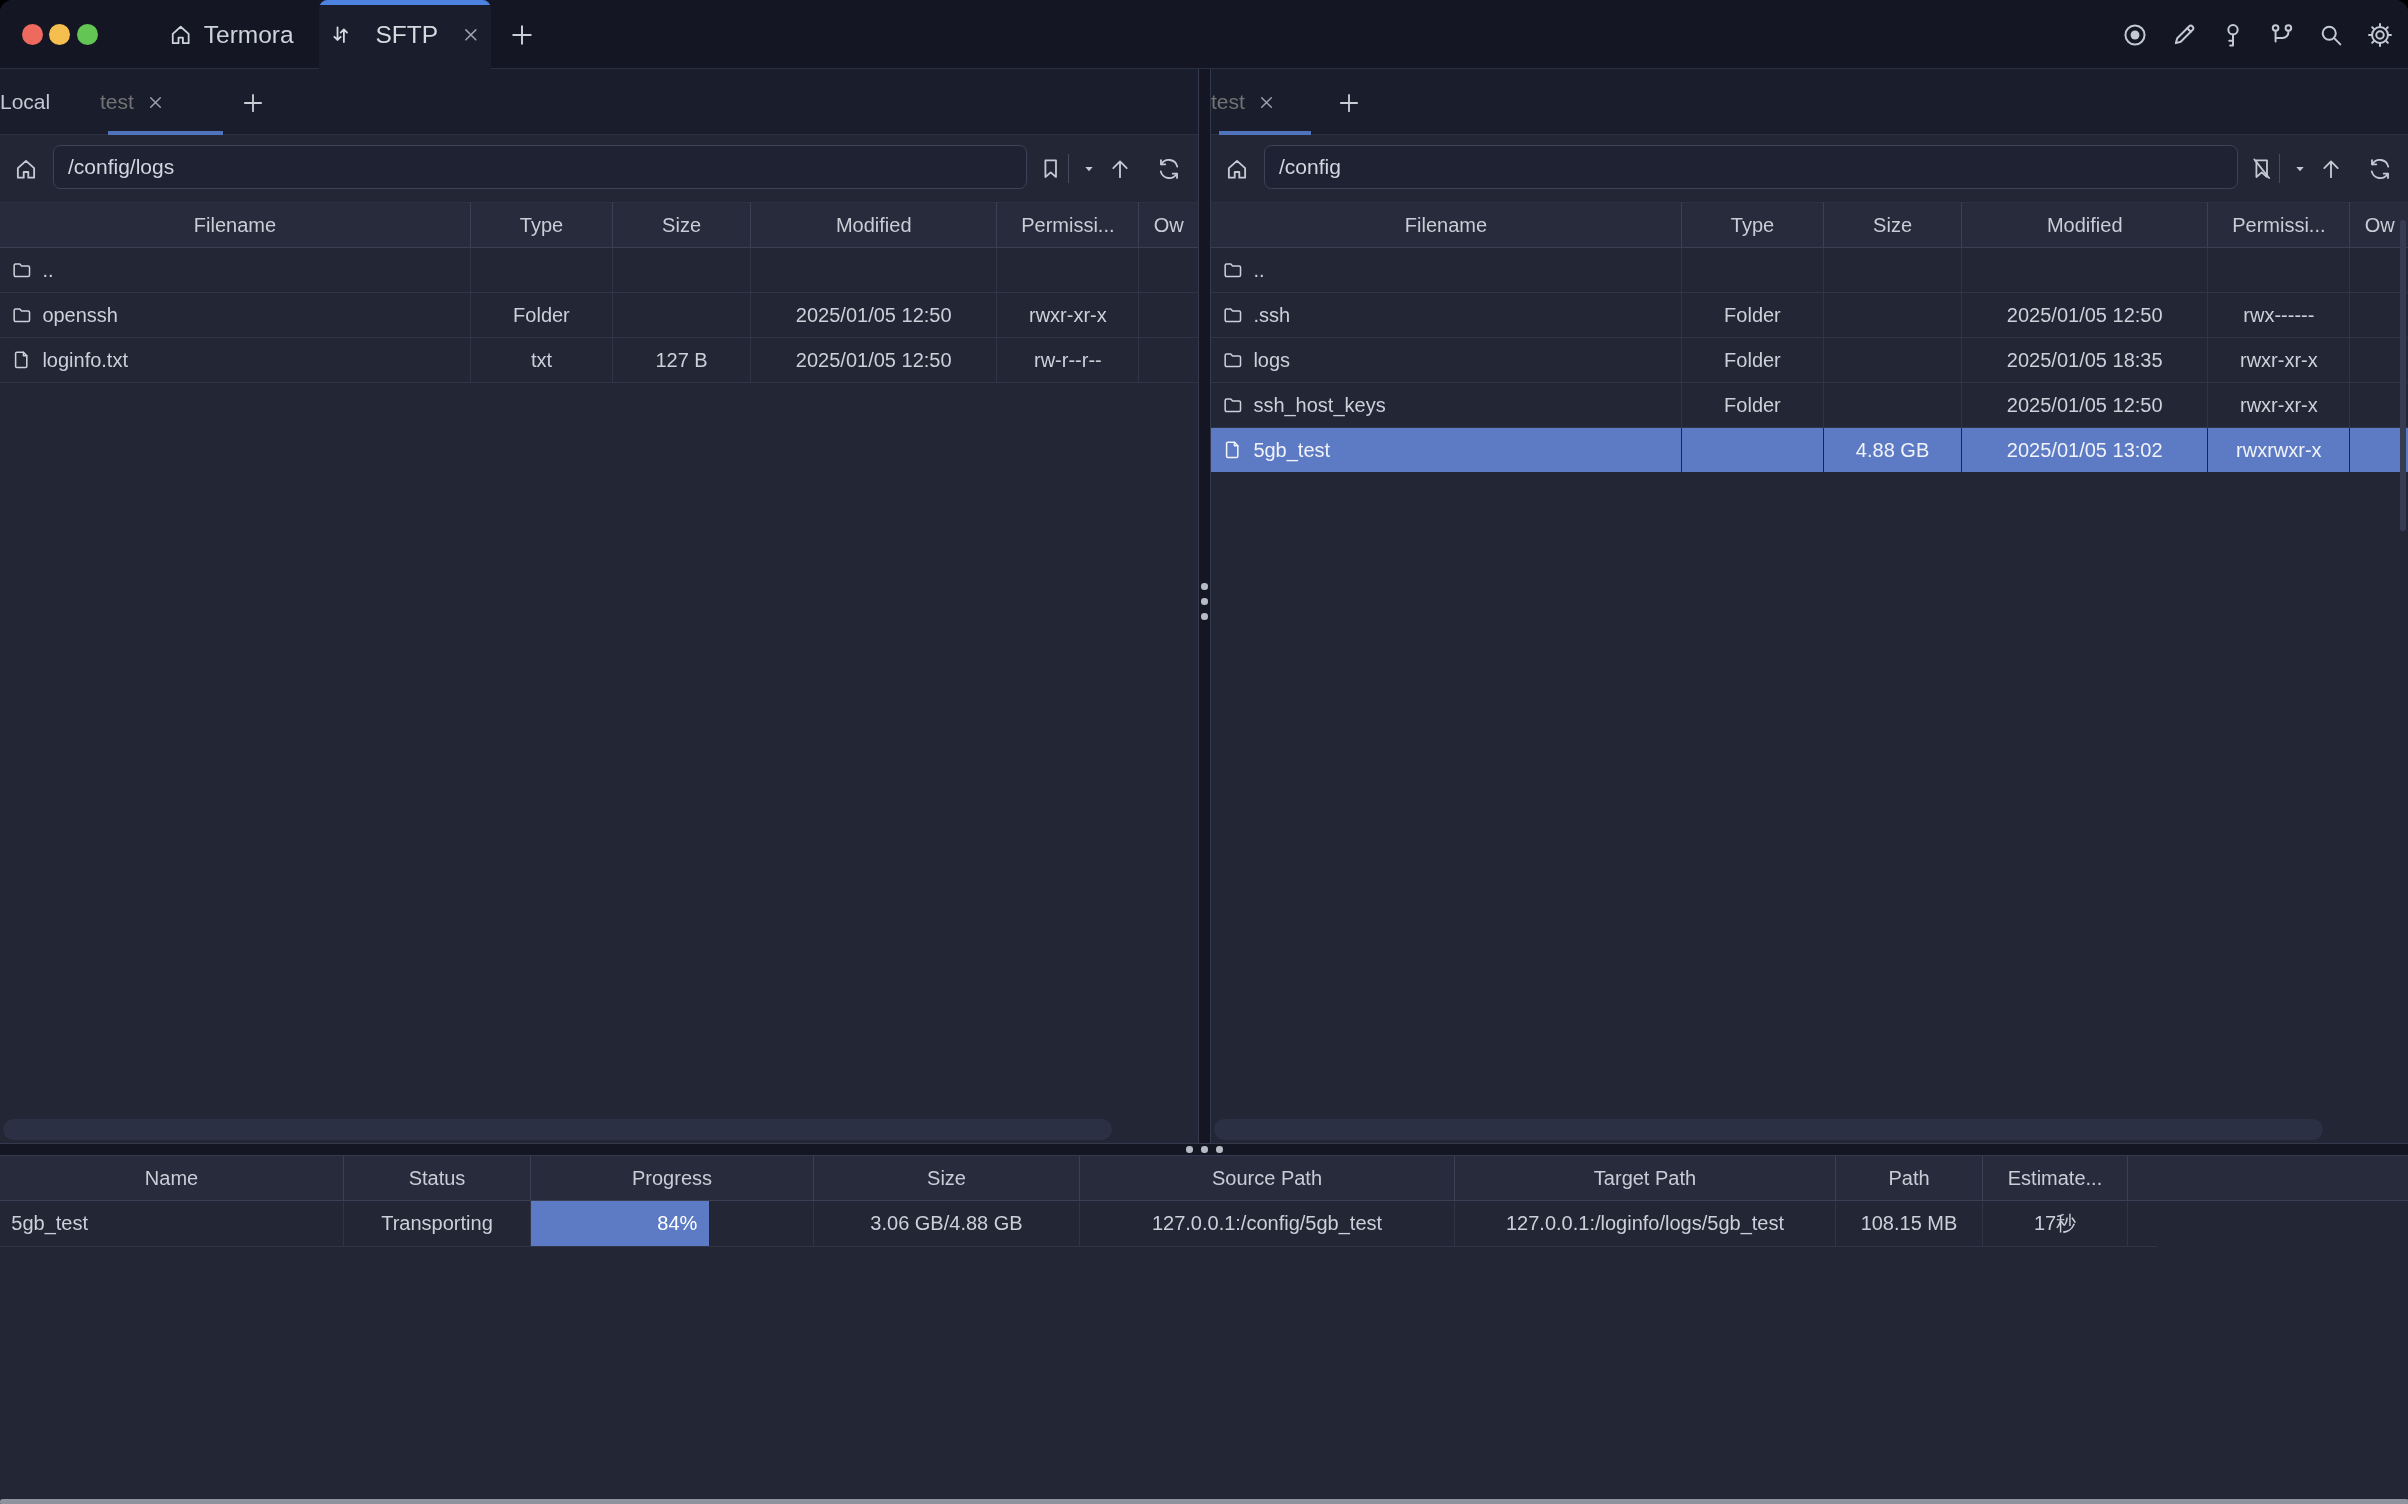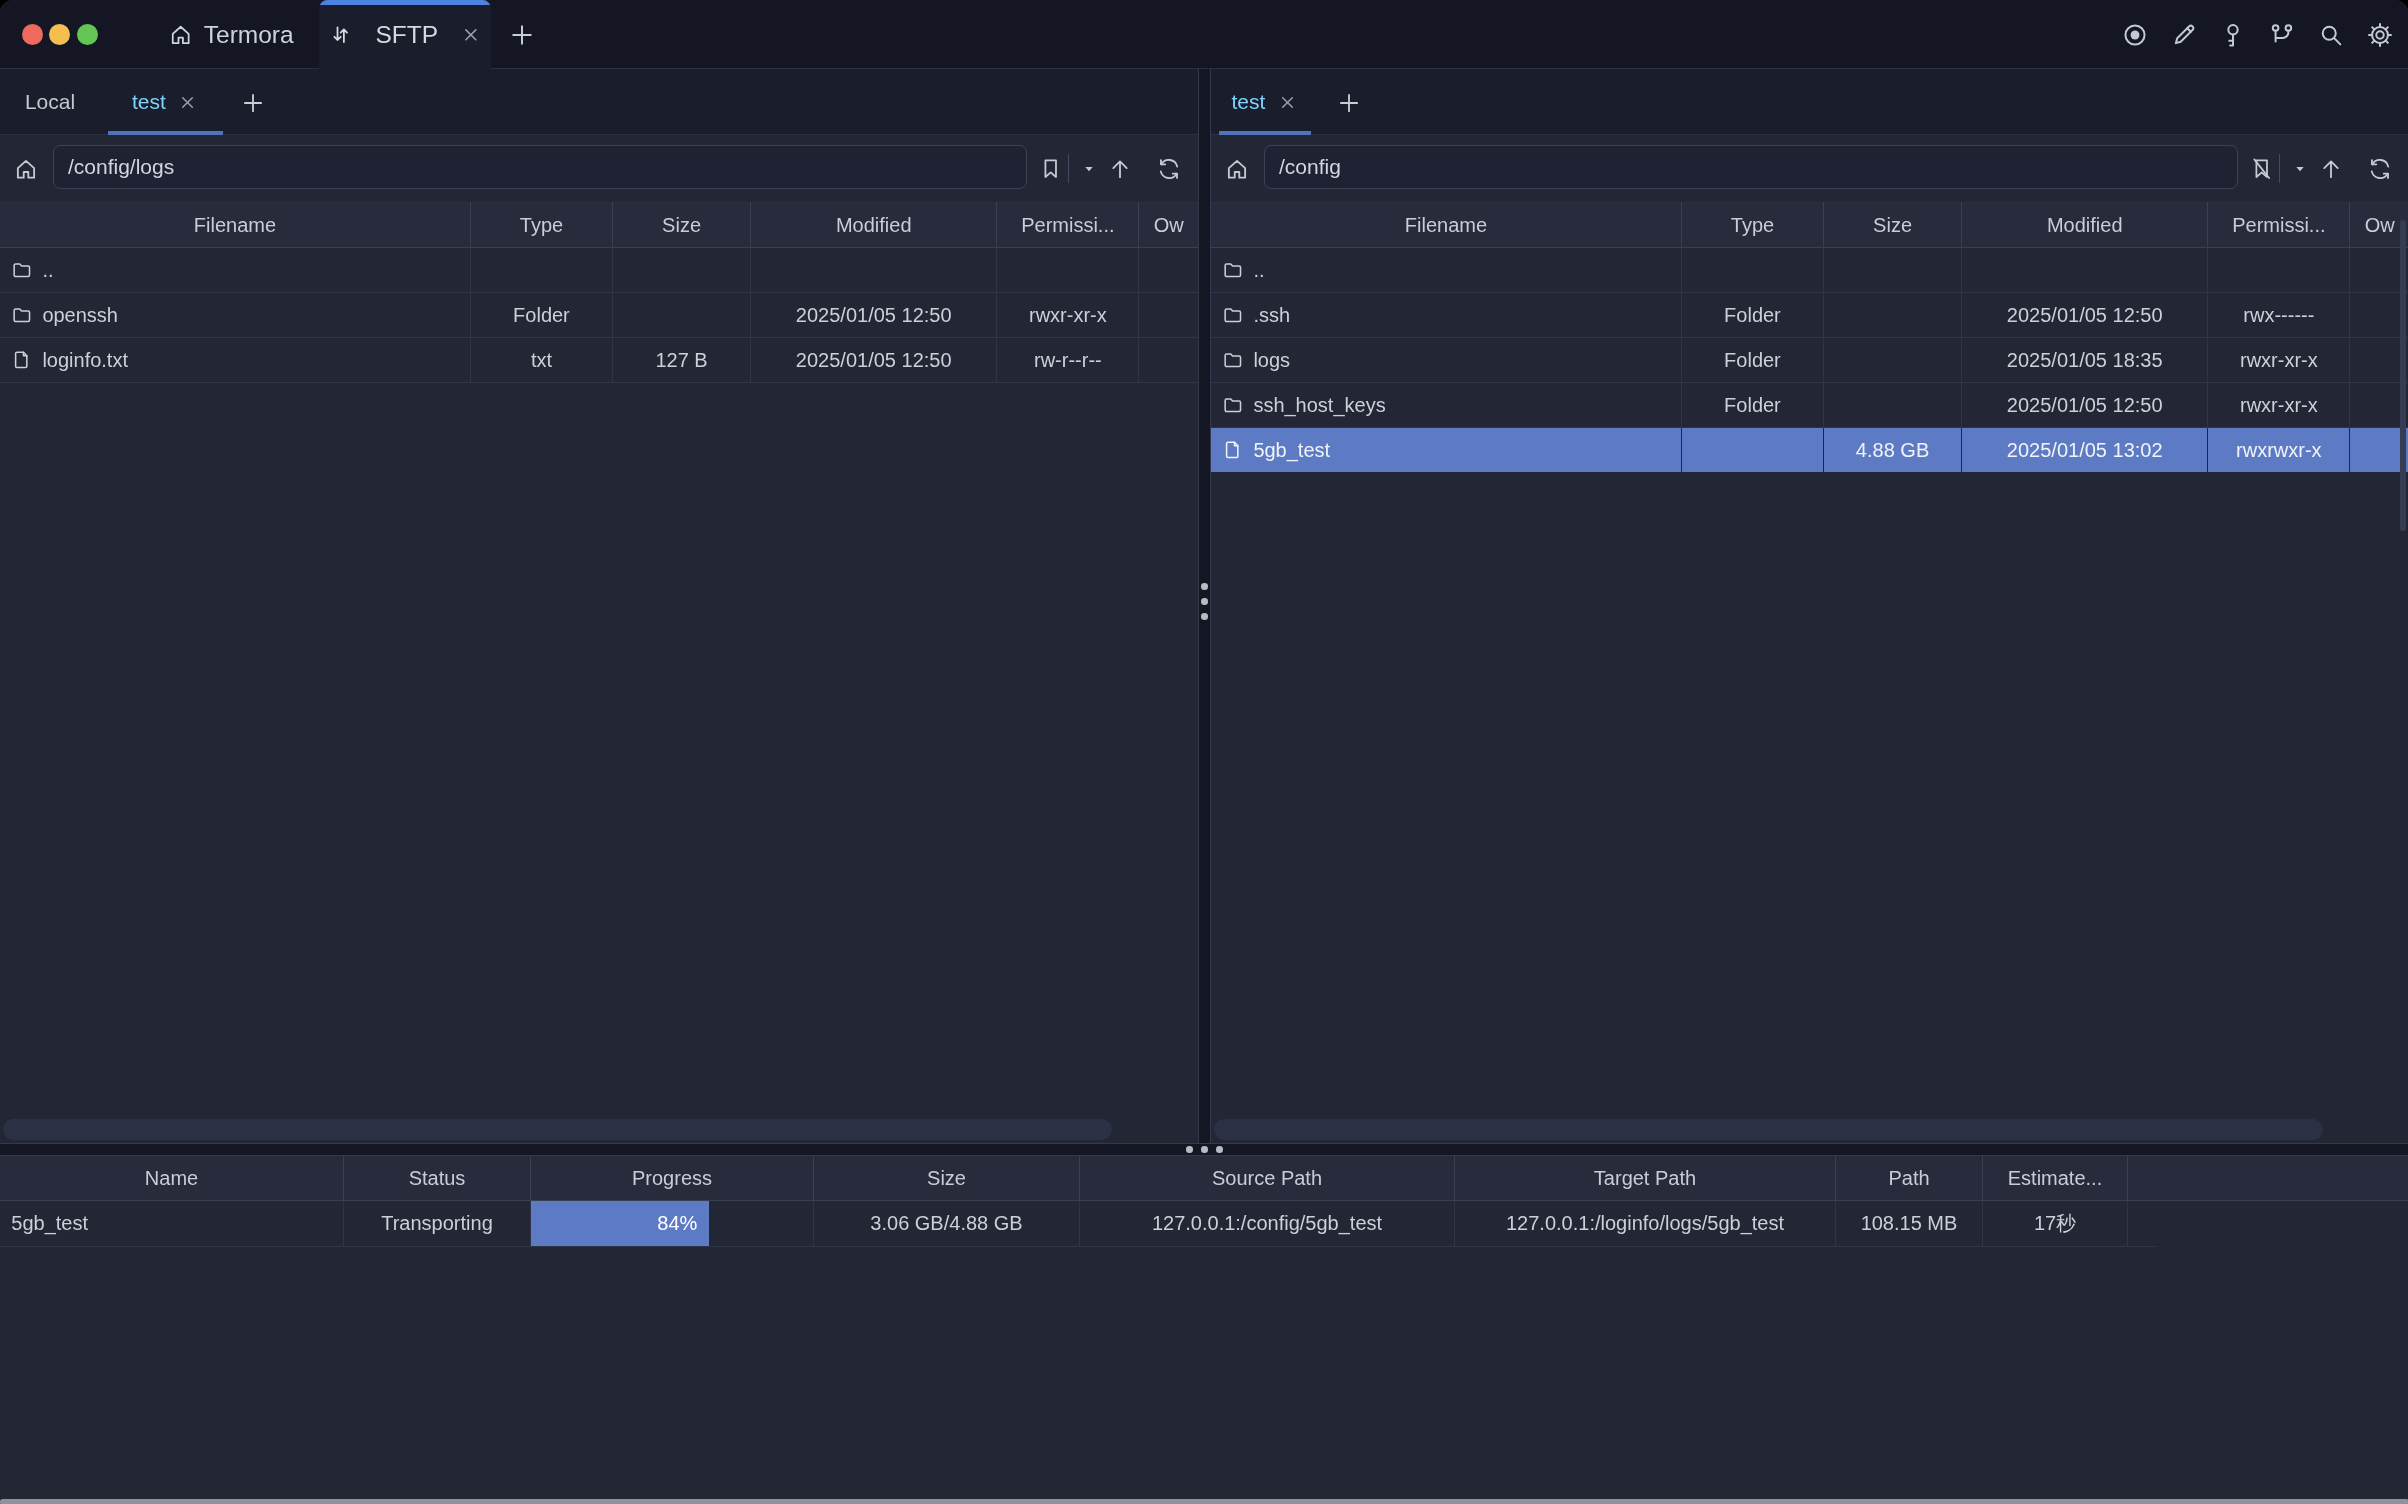--- a/index.html
+++ b/index.html
@@ -30,23 +30,23 @@
     color:#c9cdd5;display:flex;align-items:center;justify-content:center}
   .tb-icons{position:absolute;right:15px;top:0;height:69px;display:flex;align-items:center;gap:21px}
   .tb-btn{width:28px;height:28px;background:none;border:none;color:var(--icon);
     display:flex;align-items:center;justify-content:center}
 
   
   .pane{position:absolute;top:69px;width:1198px;height:1074px;background:var(--bg)}
   .pane.left{left:0}.pane.right{left:1211px}
   .ptabs{position:absolute;left:0;top:0;right:0;height:66px;background:var(--strip);
     border-bottom:0.9px solid #2b2f3f}
-  .ptab{position:absolute;top:0;height:66px;display:flex;align-items:center;justify-content:center;
+  .ptab{position:absolute;top:0;height:66px;display:flex;align-items:center;justify-content:flex-start;
     gap:11.3px;font-size:21px;color:#c4c8d2}
-  .ptab.active{color:#7dd3fc}
+  .ptab.active{color:#737373}
   .ptab.active::after{content:"";position:absolute;left:7.5px;right:7.5px;bottom:0;height:3.8px;
     background:var(--underline)}
   .pt-close{color:#9aa0ac}
   .ptab-plus{position:absolute;top:18px;width:32px;height:32px;background:none;border:none;
     color:#c9cdd5;display:flex;align-items:center;justify-content:center}
 
   .pathbar{position:absolute;left:0;top:66px;right:0;height:67px}
   .home-btn{position:absolute;left:11.3px;top:19px;width:30px;height:30px;background:none;border:none;
     color:var(--icon);display:flex;align-items:center;justify-content:center}
   .path-input{position:absolute;left:53px;top:10.4px;width:974px;height:44px;background:var(--input-bg);

